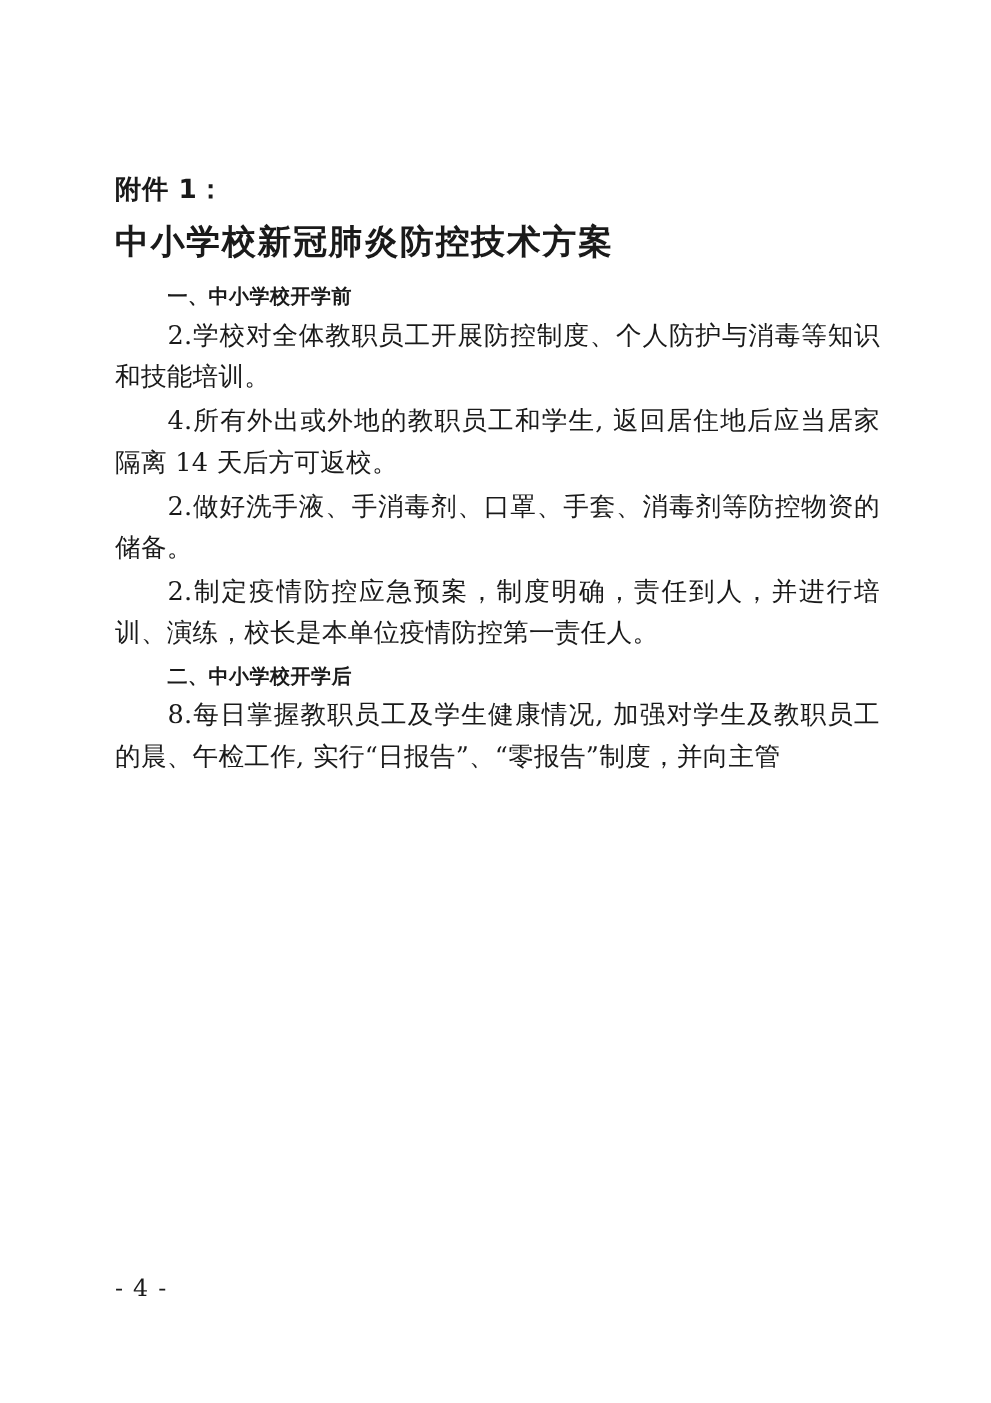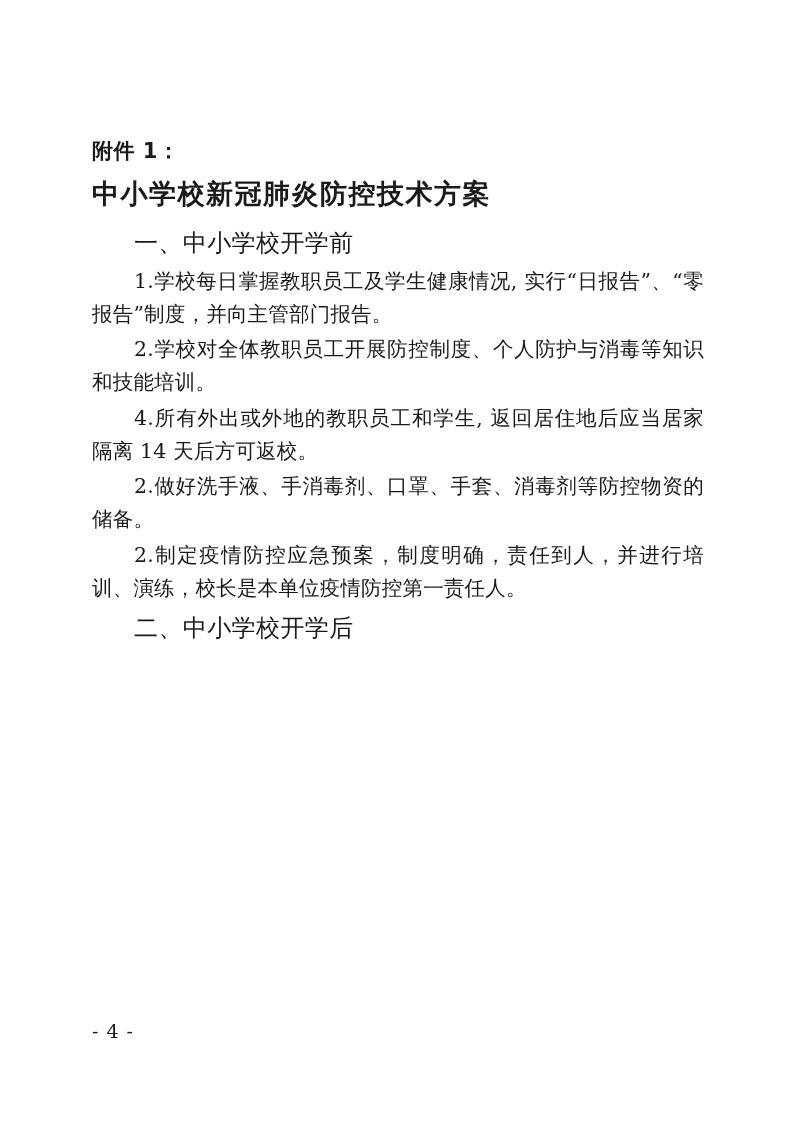--- a/index.html
+++ b/index.html
@@ -41,22 +41,22 @@
   .doc-title {
     text-align: left;
     font-size: 27px;
     font-weight: bold;
     letter-spacing: 1.5px;
     line-height: 1.5;
     margin: 4px 0 10px 0;
     font-family: "DejaVu Serif", "Liberation Serif", serif;
   }
   .section-heading {
-    font-size: 24px;
-    font-weight: normal;
+    font-size: 16px;
+    font-weight: bold;
     line-height: 1.62;
     margin: 4px 0 2px 0;
     text-indent: 42px;
     letter-spacing: 0.4px;
     font-family: "DejaVu Sans", "Liberation Sans", sans-serif;
   }
   .para {
     font-size: 20.5px;
     line-height: 1.62;
     margin: 0 0 2px 0;
@@ -82,25 +82,25 @@
 
 <div class="page">
   <div class="content">
 
     <div class="attachment-label">附件 1：</div>
 
     <div class="doc-title">中小学校新冠肺炎防控技术方案</div>
 
     <div class="section-heading">一、中小学校开学前</div>
 
-    <p class="para">1.学校每日掌握教职员工及学生健康情况, 实行“日报告”、“零报告”制度，并向主管部门报告。</p>
     <p class="para">2.学校对全体教职员工开展防控制度、个人防护与消毒等知识和技能培训。</p>
     <p class="para">4.所有外出或外地的教职员工和学生, 返回居住地后应当居家隔离 14 天后方可返校。</p>
     <p class="para">2.做好洗手液、手消毒剂、口罩、手套、消毒剂等防控物资的储备。</p>
     <p class="para">2.制定疫情防控应急预案，制度明确，责任到人，并进行培训、演练，校长是本单位疫情防控第一责任人。</p>
 
     <div class="section-heading">二、中小学校开学后</div>
 
+    <p class="para">8.每日掌握教职员工及学生健康情况, 加强对学生及教职员工的晨、午检工作, 实行“日报告”、“零报告”制度，并向主管</p>
 
   </div>
 
   <div class="page-number">- 4 -</div>
 </div>
 
 </body></html>

